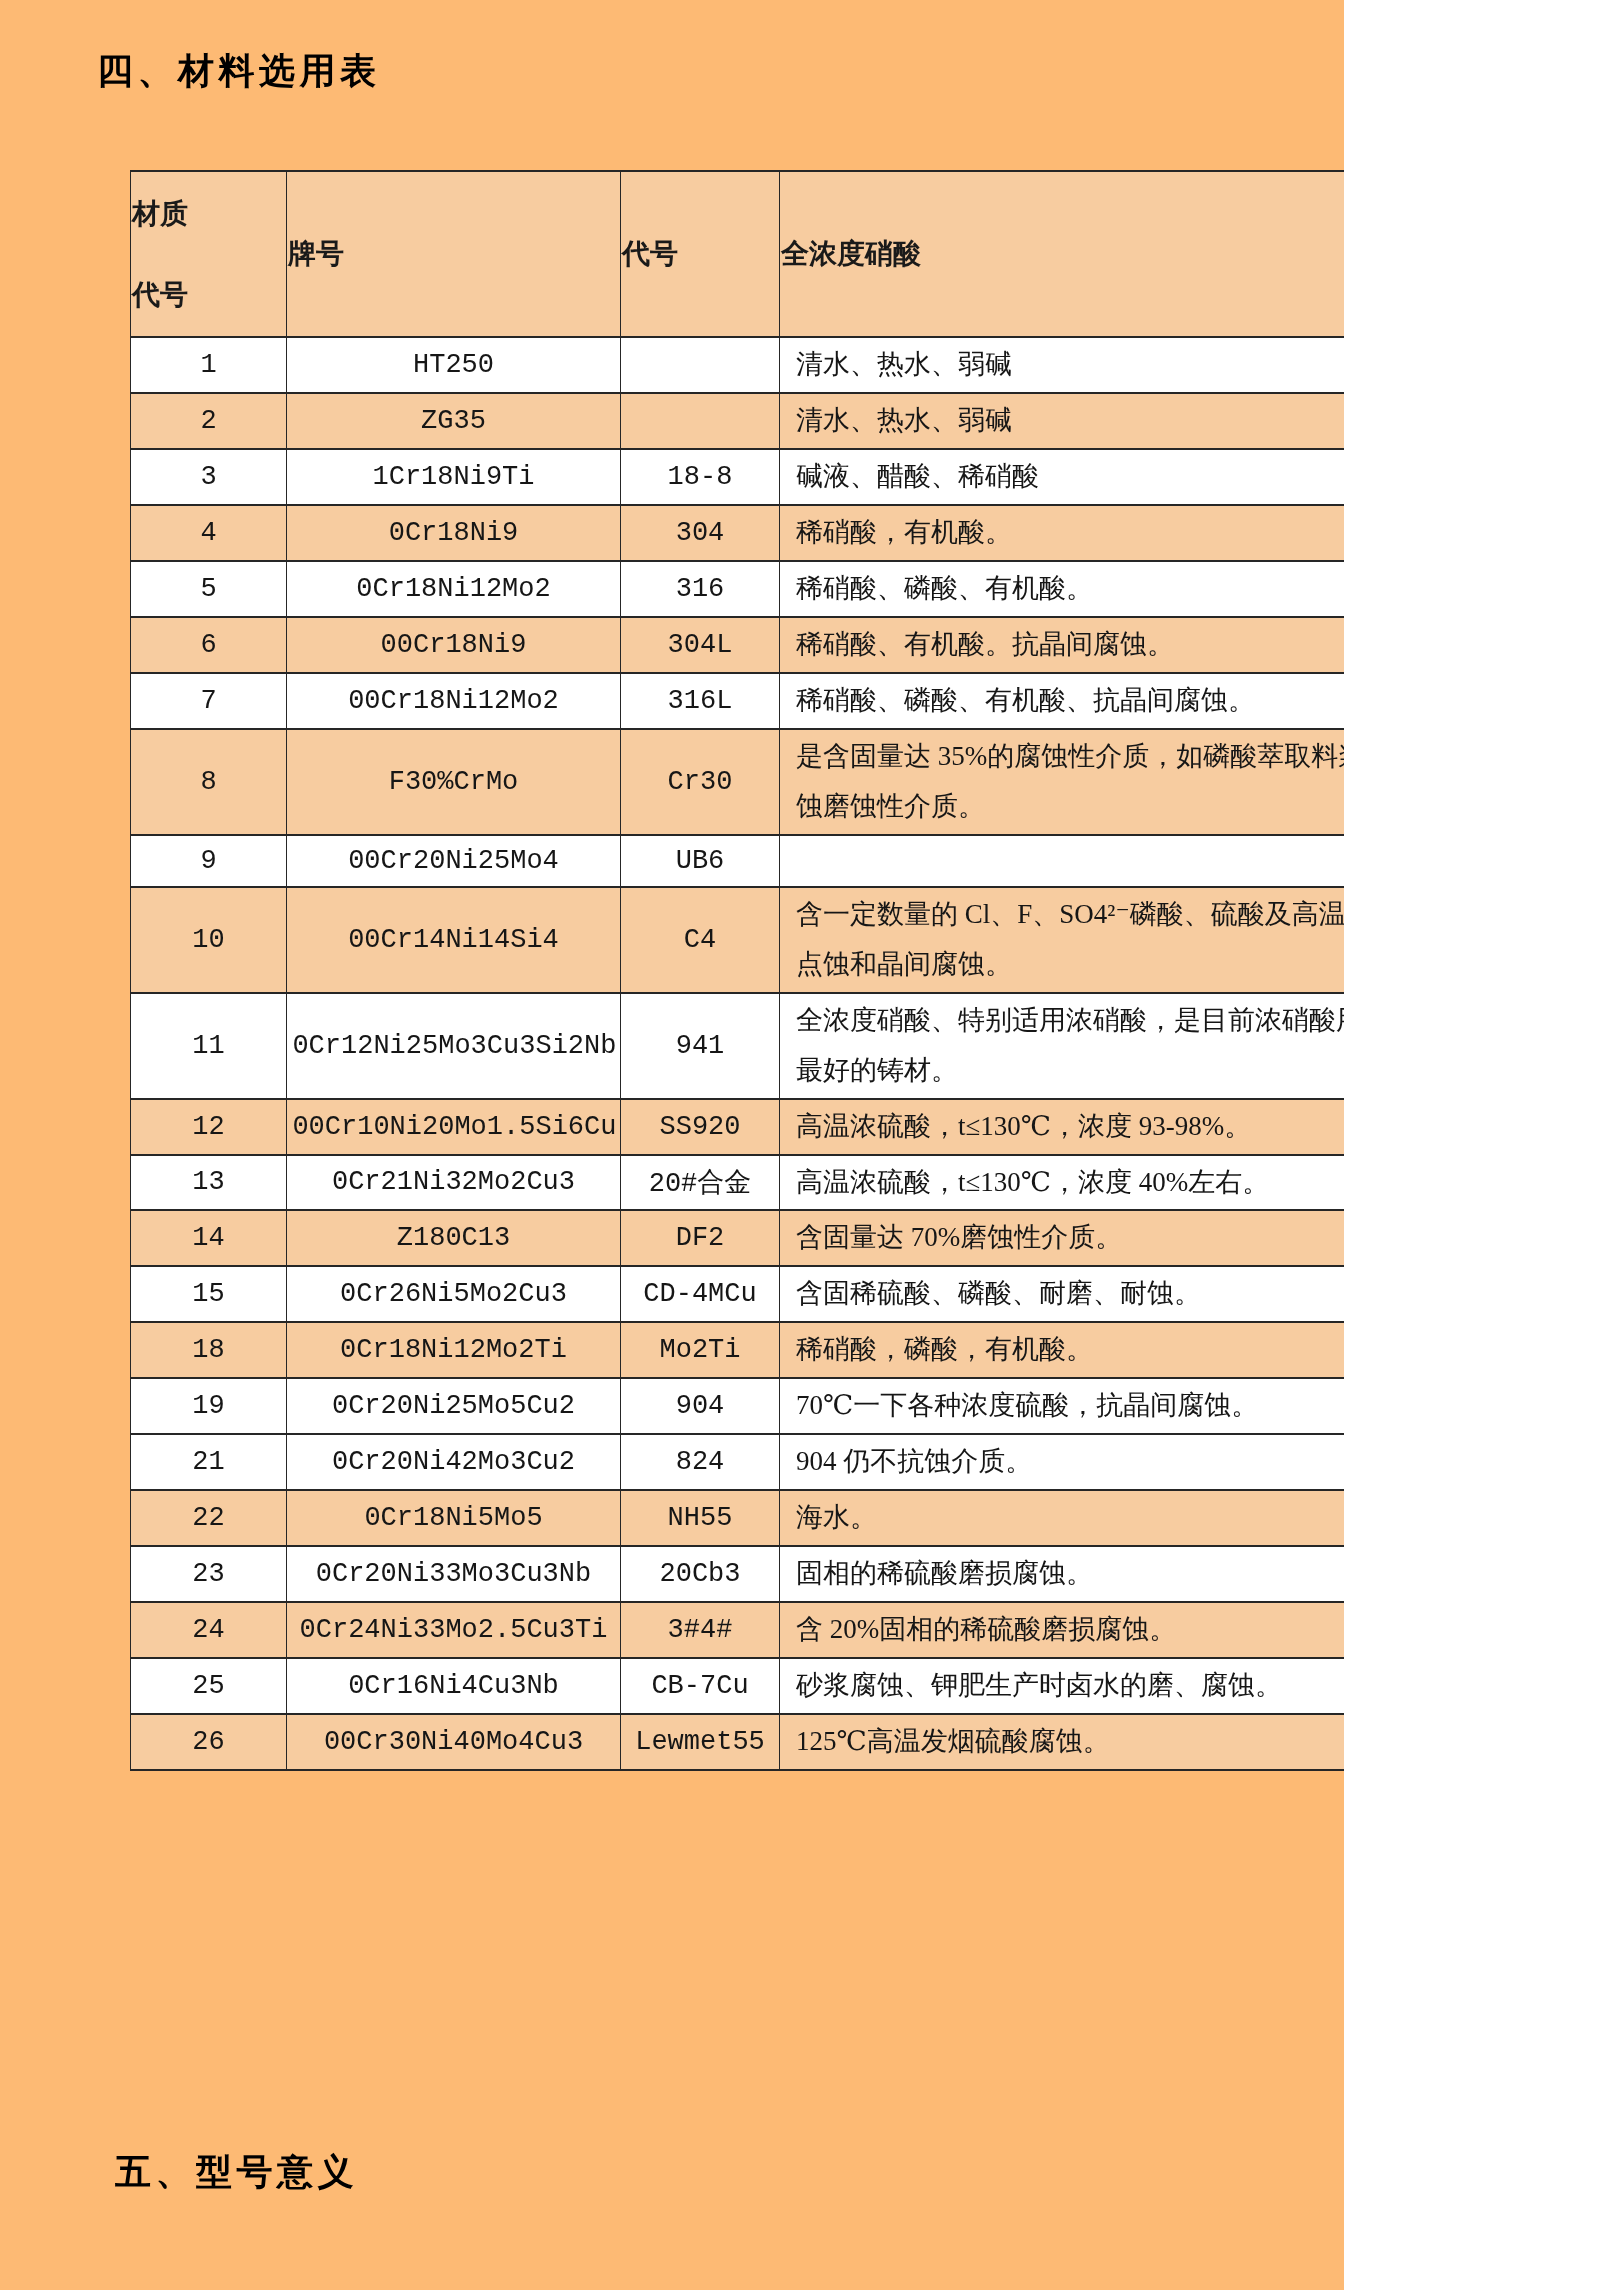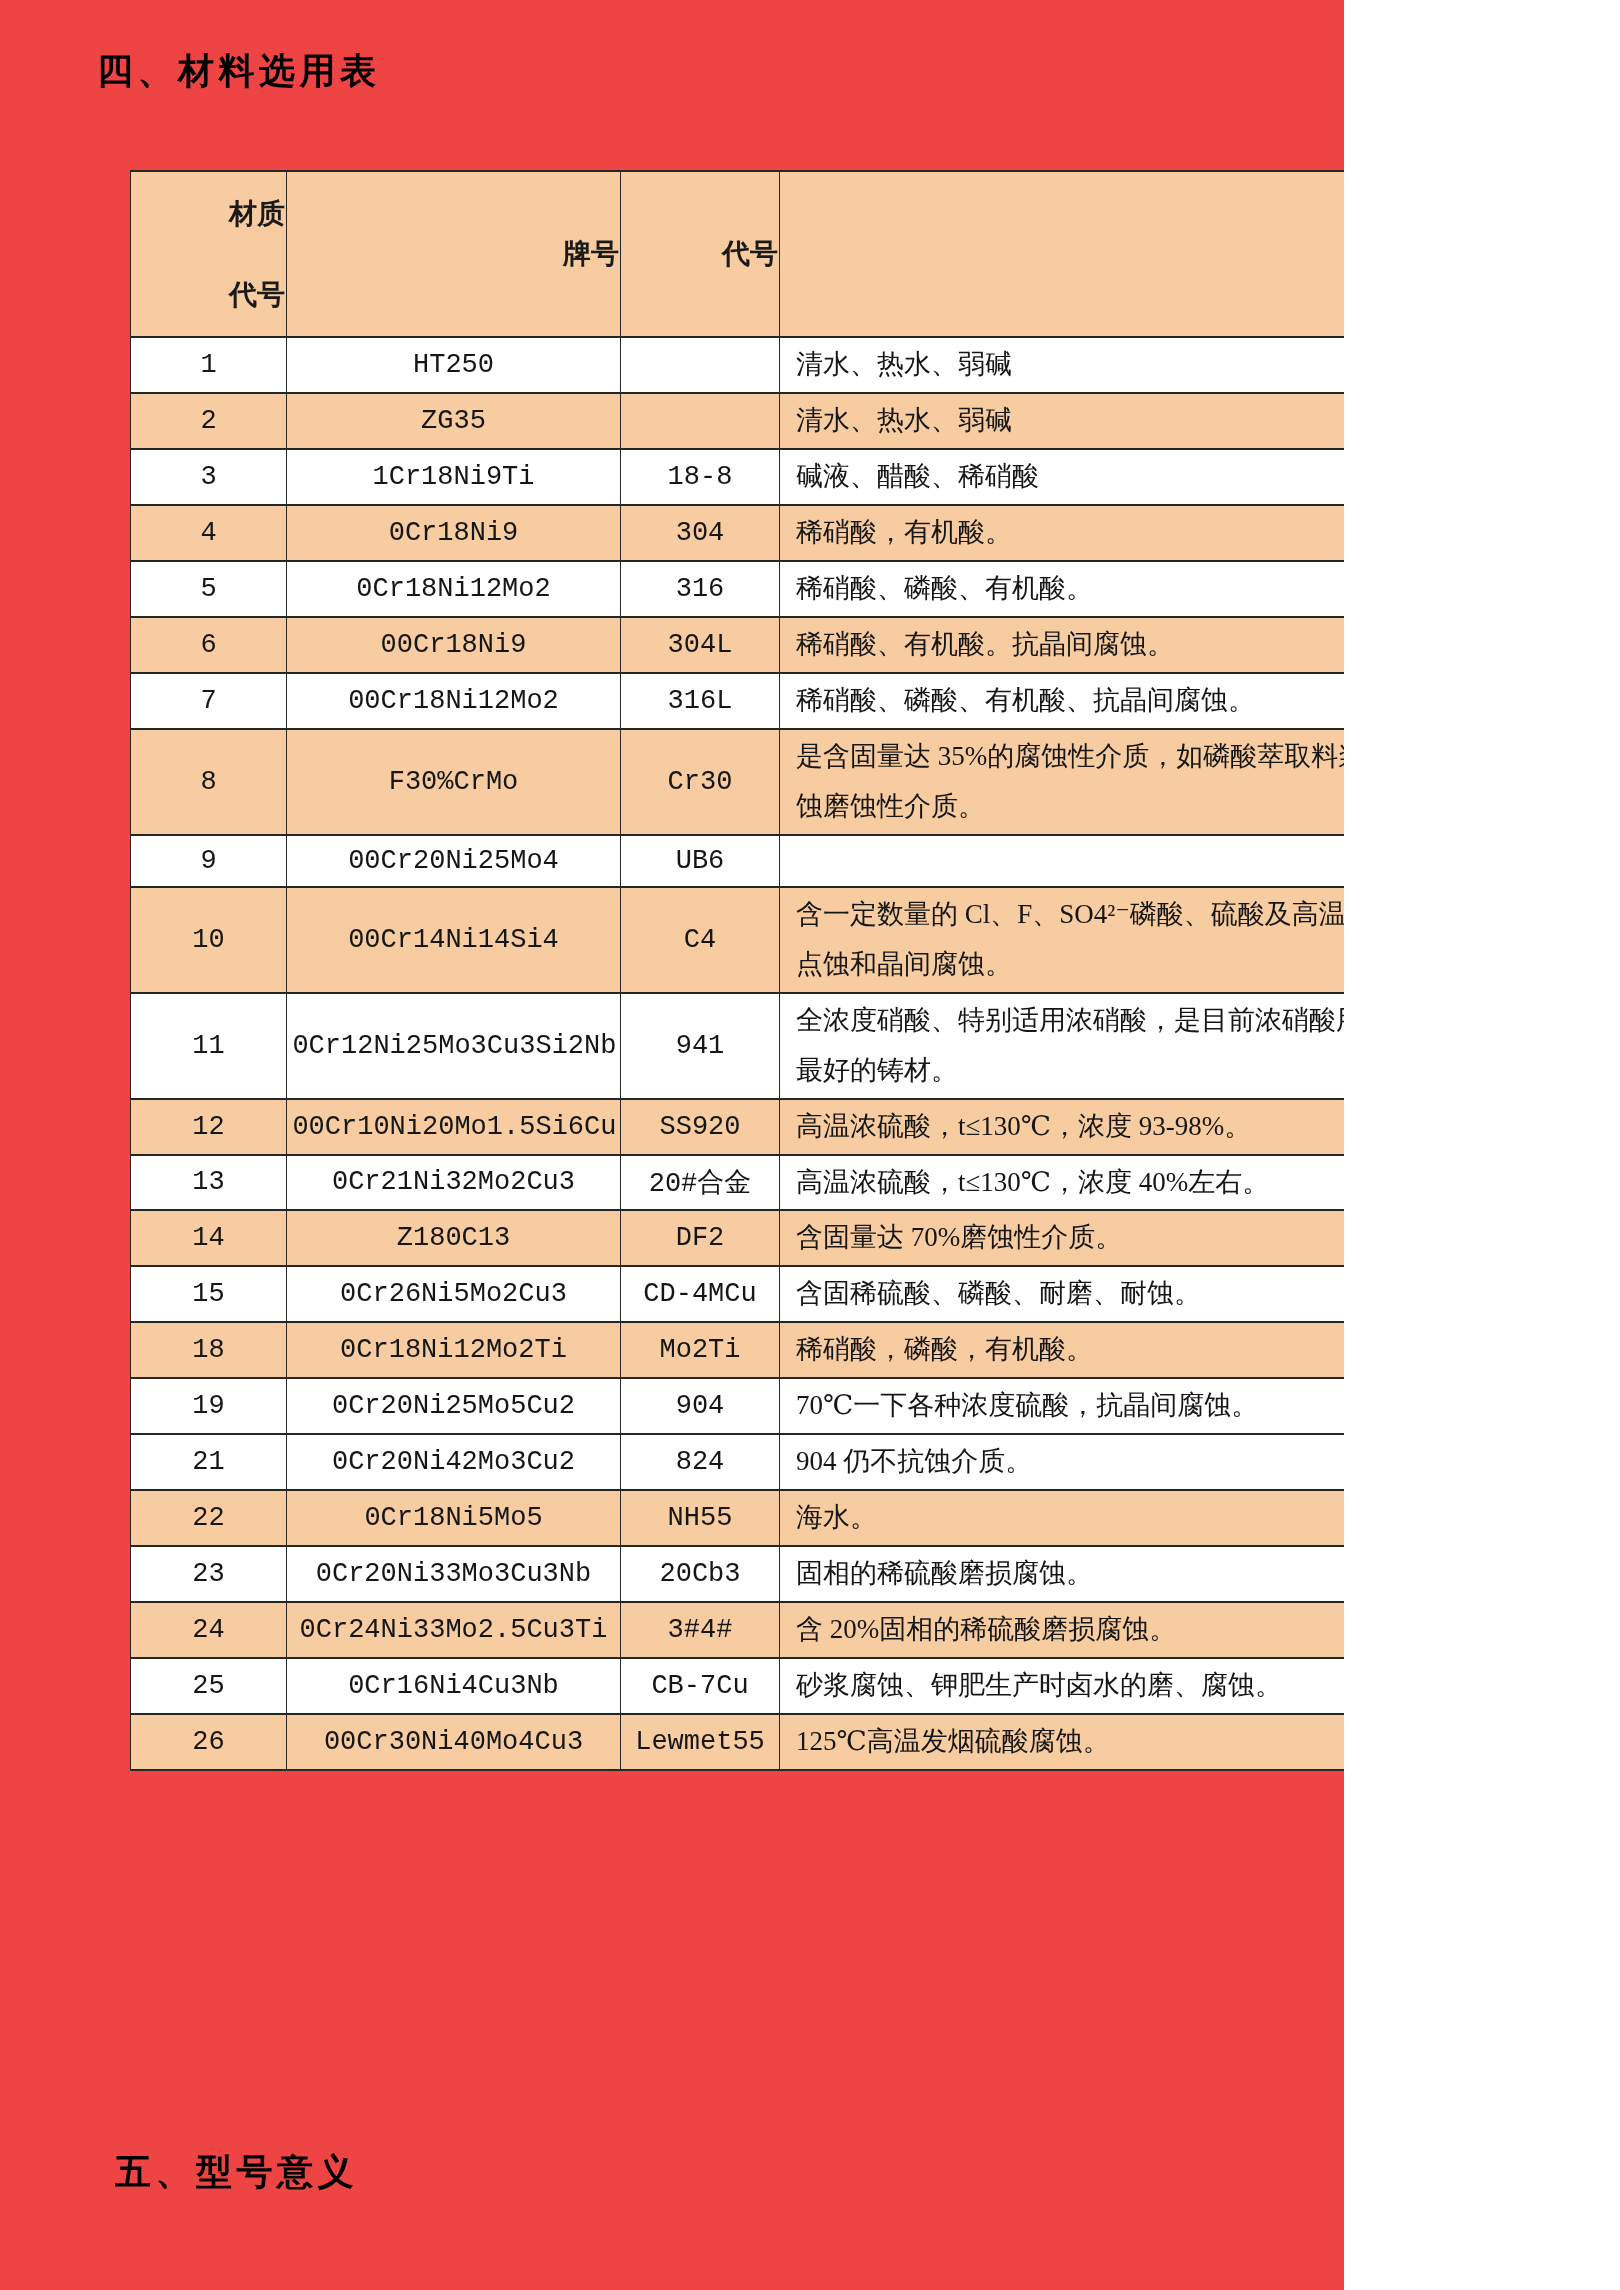--- a/index.html
+++ b/index.html
@@ -1,19 +1,19 @@
 <!DOCTYPE html>
 <html lang="zh" style="--accent: #F7CCA0;font-size:14.3px"><head>
 <meta charset="utf-8">
 <style>
   html,body { margin:0; padding:0; background:#ffffff; }
   .page {
     position:relative;
     width:1344px; height:2291px;
-    background:#ef4444;
+    background:#fdba74;
     font-family:"Liberation Serif","DejaVu Serif",serif;
     color:#161616;
     overflow:hidden;
   }
   .section-heading {
     position:absolute;
     left:97px;
     margin:0;
     font-size:36px;
     font-weight:bold;
@@ -36,21 +36,21 @@
     border-top-width:2.7px;
     border-bottom-width:2.7px;
     box-sizing:border-box;
     overflow:hidden;
   }
   .material-table thead th {
     background:var(--accent,#F7CCA0);
     height:142px;
     font-size:28px;
     font-weight:bold;
-    text-align:right;
+    text-align:left;
     vertical-align:middle;
     color:#1a1a1a;
   }
   .hdr-stack { white-space:pre-line; line-height:2.9; }
   .material-table tbody td {
     font-size:27px;
     height:52px;
     vertical-align:middle;
     background:#ffffff;
   }

